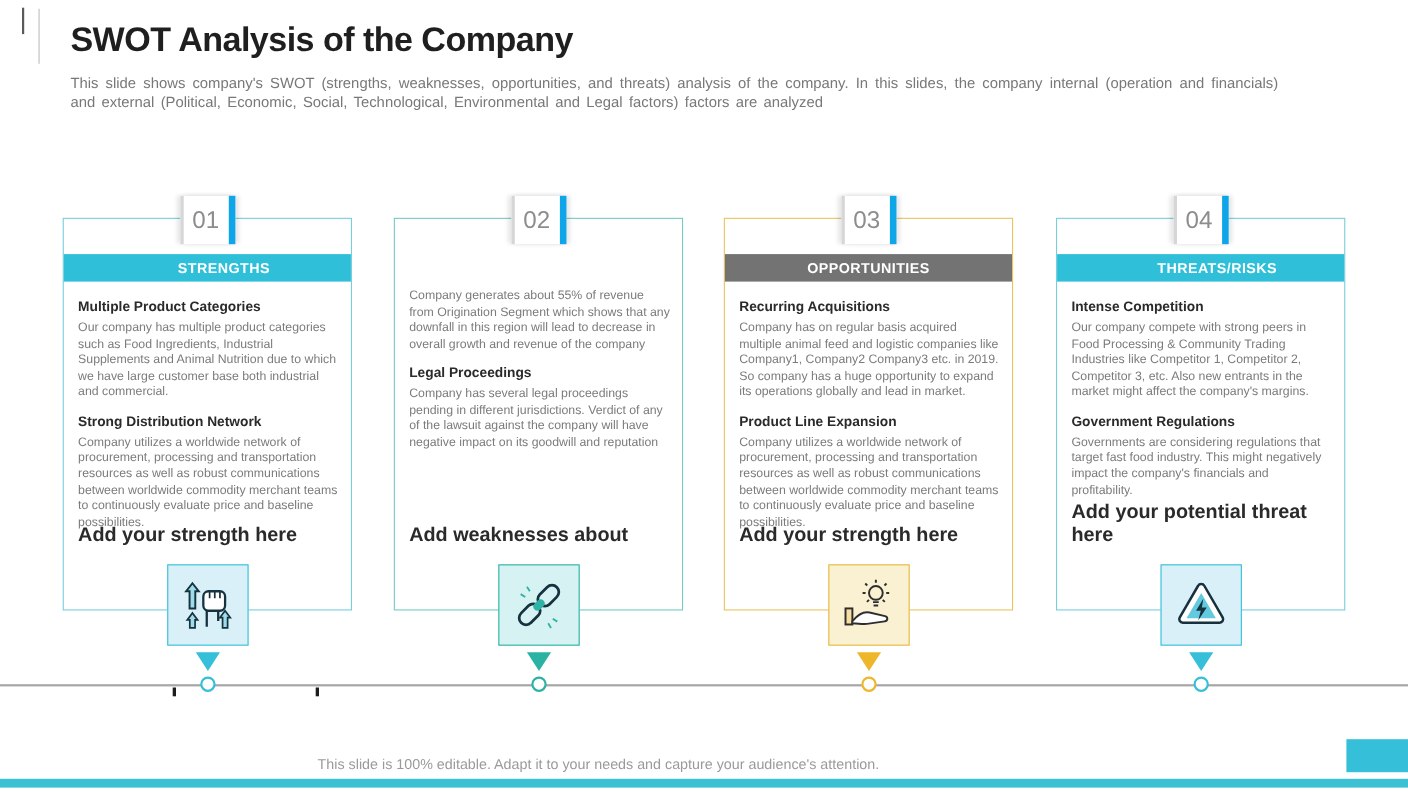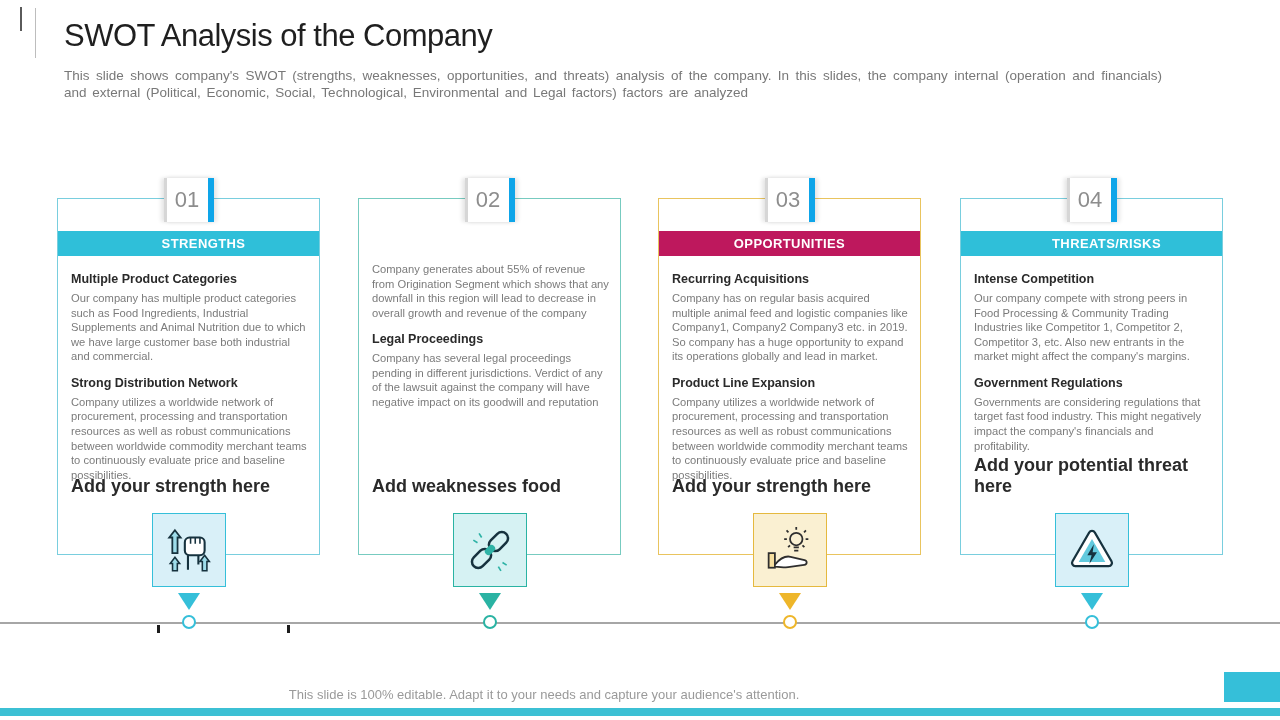--- a/index.html
+++ b/index.html
@@ -4,42 +4,42 @@
 <style>
   * { margin:0; padding:0; box-sizing:border-box; }
   html,body { background:#fff; }
   .slide {
     position:relative; width:1280px; height:720px; background:#ffffff;
     font-family:"Liberation Sans", sans-serif; overflow:hidden;
   }
   
   .corner-mark { position:absolute; left:20px; top:7px; width:2px; height:24px; background:#5a5a5a; }
   .title-rule  { position:absolute; left:35px; top:8px; width:1px; height:50px; background:#bdbdbd; }
-  .page-title  { position:absolute; left:64px; top:18px; font-size:31px; font-weight:normal;
+  .page-title  { position:absolute; left:64px; top:18px; font-size:31px; font-weight:bold;
                  color:#1f1f1f; letter-spacing:-0.5px; }
   .page-subtitle { position:absolute; left:64px; top:68px; width:1098px; font-size:13.5px;
                  color:#787878; line-height:1.25; text-align:justify; word-spacing:2px; }
   
   .card { position:absolute; top:198px; width:263px; height:357px; background:#fff; border:1px solid; }
   .card.c0, .card.c3 { border-color:#79cede; }
   .card.c1 { border-color:#77cbc0; }
   .card.c2 { border-color:#e9c45e; }
 
   .num-tab { position:absolute; top:-21px; left:50%; transform:translateX(-50%);
              width:50px; height:44px; background:#fff; z-index:3;
              border-left:3px solid #d6d6d6; border-right:6px solid #0ea5e9;
              box-shadow:3px 0 4px rgba(0,0,0,.10), -3px 0 4px rgba(0,0,0,.10);
              display:flex; align-items:center; justify-content:center;
              font-size:22px; color:#8d8d8d; }
   .band { position:absolute; top:32px; left:0; right:0; height:25px;
           display:flex; align-items:center; justify-content:center;
           color:#fff; font-weight:bold; font-size:13px; letter-spacing:.4px; }
   .c0 .band, .c3 .band { background:#2fbfd9;padding-left:30px; }
   .c1 .band { background:#2ab3a3; }
-  .c2 .band { background:#be185d; }
+  .c2 .band { background:#737373; }
 
   .card-body { position:absolute; top:63px; left:13px; right:11px; }
   .card-body h3 { font-size:12.5px; font-weight:bold; color:#2a2a2a; margin:10px 0 5px; }
   .card-body h3 + p { margin-top:0; }
   .card-body p { font-size:11.2px; color:#7b7b7b; line-height:1.3; margin:0 0 12px; }
   .cta { position:absolute; bottom:57px; left:13px; right:11px;
          font-size:18px; font-weight:bold; color:#2a2a2a; }
 
   .icon-box { position:absolute; top:314px; left:50%; transform:translateX(-50%);
               width:74px; height:74px; border:1.5px solid; z-index:2;
@@ -103,21 +103,21 @@
     <div class="timeline-dot"></div>
   </div>
 
   <div class="card c1" style="left:358px">
     <div class="num-tab">02</div>
     <div class="card-body">
       <p>Company generates about 55% of revenue from Origination Segment which shows that any downfall in this region will lead to decrease in overall growth and revenue of the company</p>
       <h3>Legal Proceedings</h3>
       <p>Company has several legal proceedings pending in different jurisdictions. Verdict of any of the lawsuit against the company will have negative impact on its goodwill and reputation</p>
     </div>
-    <div class="cta">Add weaknesses food</div>
+    <div class="cta">Add weaknesses about</div>
     <div class="icon-box">
       <svg viewBox="0 0 48 48" width="50" height="50">
         <g transform="rotate(-45 24 24)" fill="none" stroke="#16323e" stroke-width="2.4">
           <rect x="2" y="18" width="21" height="12" rx="6"></rect>
           <rect x="25" y="18" width="21" height="12" rx="6"></rect>
         </g>
         <rect x="18.5" y="20.5" width="11" height="7" rx="3.5" transform="rotate(-45 24 24)" fill="#2fb3a6"></rect>
         <g stroke="#2fb3a6" stroke-width="1.6" fill="none">
           <path d="M12 17 l-4 -2.5 M16 12 l-2.5 -4 M36 36 l4 2.5 M32 40 l2.5 4"></path>
         </g>

